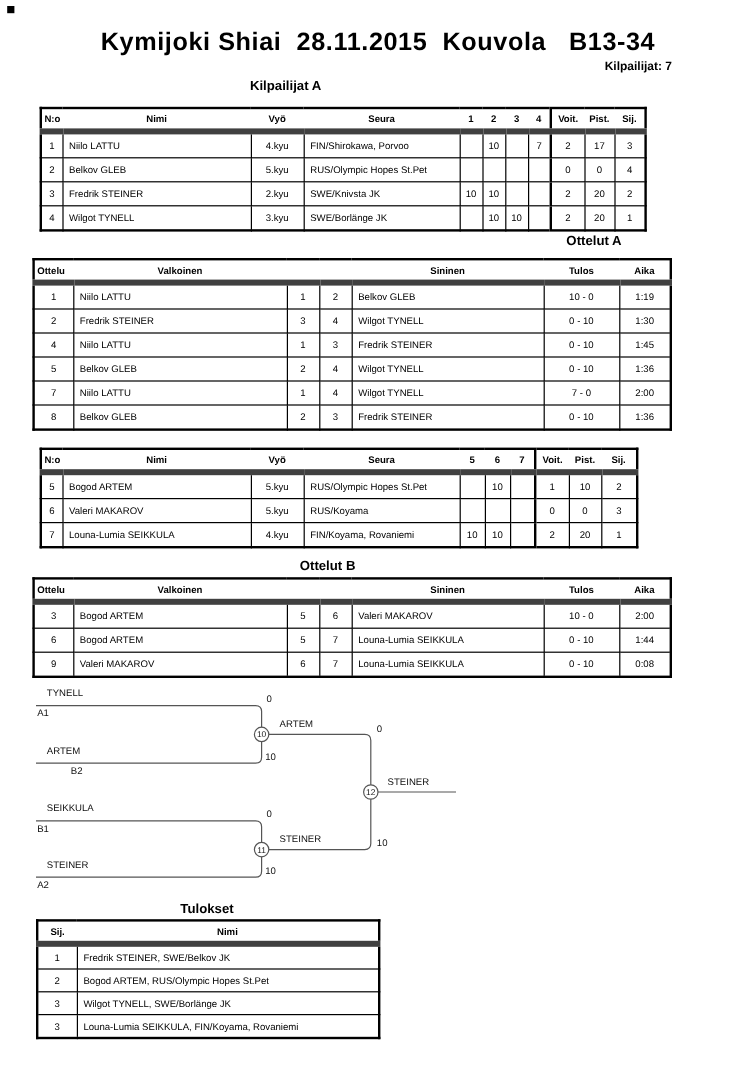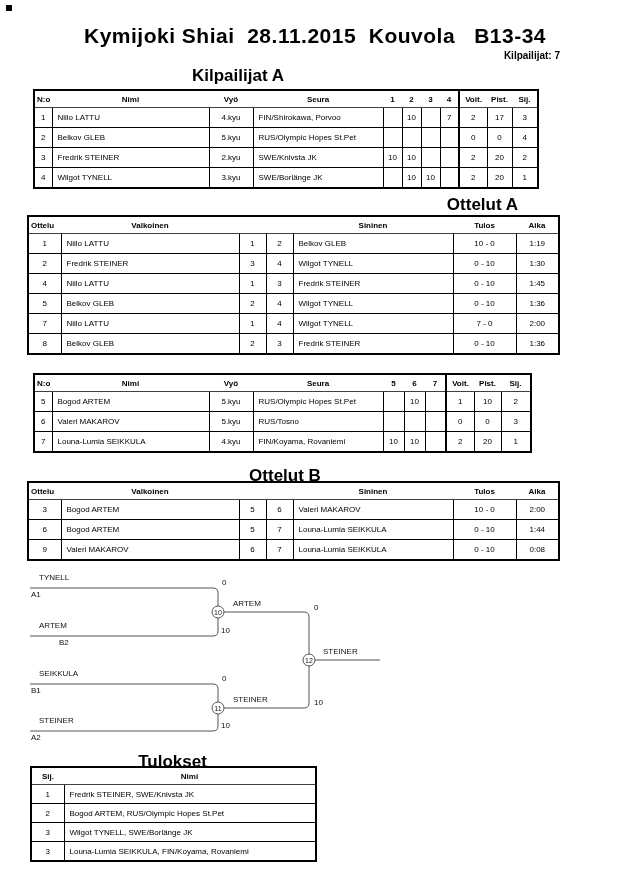--- a/index.html
+++ b/index.html
@@ -2,26 +2,26 @@
 <html><head>
 <meta charset="utf-8">
 <style>
   html,body { margin:0; padding:0; background:#fff; }
   .page { position:relative; width:592px; height:891px; background:#fff;
           font-family:"Liberation Sans",sans-serif; color:#000; overflow:hidden; }
   .corner-mark { position:absolute; left:6px; top:5px; width:6px; height:6px; background:#000; }
   .doc-title { position:absolute; left:0; top:24px; width:630px; text-align:center;
                font-size:21px; font-weight:bold; white-space:pre; letter-spacing:0.5px; }
   .count-label { position:absolute; top:50px; right:32px; font-size:10px; font-weight:bold; }
-  .sec-title { position:absolute; font-size:17px; font-weight:bold; text-align:center; }
+  .sec-title { position:absolute; font-size:11px; font-weight:bold; text-align:center; }
 
   table.sheet { position:absolute; border-collapse:collapse; table-layout:fixed;
                 border:2px solid #000; background:#fff; }
   table.sheet th { font-size:8px; font-weight:bold; height:16px; padding:0 1px;
-                   border:none; border-bottom:1px solid #404040; text-align:center; vertical-align:middle;
+                   border:none; border-bottom:5px solid #404040; text-align:center; vertical-align:middle;
                    white-space:nowrap; overflow:hidden; }
   table.sheet td { font-size:8px; height:19px; padding:0 1px; border:1px solid #000;
                    text-align:center; vertical-align:middle; white-space:nowrap; overflow:hidden; }
   table.sheet td.l { text-align:left; padding-left:5px; }
   table.sheet th.l { text-align:left; padding-left:2px; }
   .grp { border-left:2px solid #000 !important; }
   table.tul td { height:18px; }
 
   .bk { position:absolute; font-size:8px; color:#111; white-space:nowrap; line-height:9px; }
   svg.bracket { position:absolute; left:0; top:560px; }
@@ -241,21 +241,21 @@
         <td>10</td>
         <td></td>
         <td class="grp">1</td>
         <td>10</td>
         <td>2</td>
       </tr>
       <tr>
         <td>6</td>
         <td class="l">Valeri MAKAROV</td>
         <td>5.kyu</td>
-        <td class="l">RUS/Tosno</td>
+        <td class="l">RUS/Koyama</td>
         <td></td>
         <td></td>
         <td></td>
         <td class="grp">0</td>
         <td>0</td>
         <td>3</td>
       </tr>
       <tr>
         <td>7</td>
         <td class="l">Louna-Lumia SEIKKULA</td>
@@ -264,21 +264,21 @@
         <td>10</td>
         <td>10</td>
         <td></td>
         <td class="grp">2</td>
         <td>20</td>
         <td>1</td>
       </tr>
     </tbody>
   </table>
 
-  <div class="sec-title" style="left:40px; top:466px; width:490px;">Ottelut B</div>
+  <div class="sec-title" style="left:28px; top:466px; width:490px;">Ottelut B</div>
   <table class="sheet" style="left:27px; top:481px;">
     <colgroup>
       <col style="width:33px">
         <col style="width:178px">
         <col style="width:27px">
         <col style="width:27px">
       <col style="width:160px">
         <col style="width:63px">
         <col style="width:43px">
     </colgroup>
@@ -369,21 +369,21 @@
     </colgroup>
     <thead>
       <tr>
         <th>Sij.</th>
         <th>Nimi</th>
       </tr>
     </thead>
     <tbody>
       <tr>
         <td>1</td>
-        <td class="l">Fredrik STEINER, SWE/Knivsta JK</td>
+        <td class="l">Fredrik STEINER, SWE/Belkov JK</td>
       </tr>
       <tr>
         <td>2</td>
         <td class="l">Bogod ARTEM, RUS/Olympic Hopes St.Pet</td>
       </tr>
       <tr>
         <td>3</td>
         <td class="l">Wilgot TYNELL, SWE/Borlänge JK</td>
       </tr>
       <tr>

